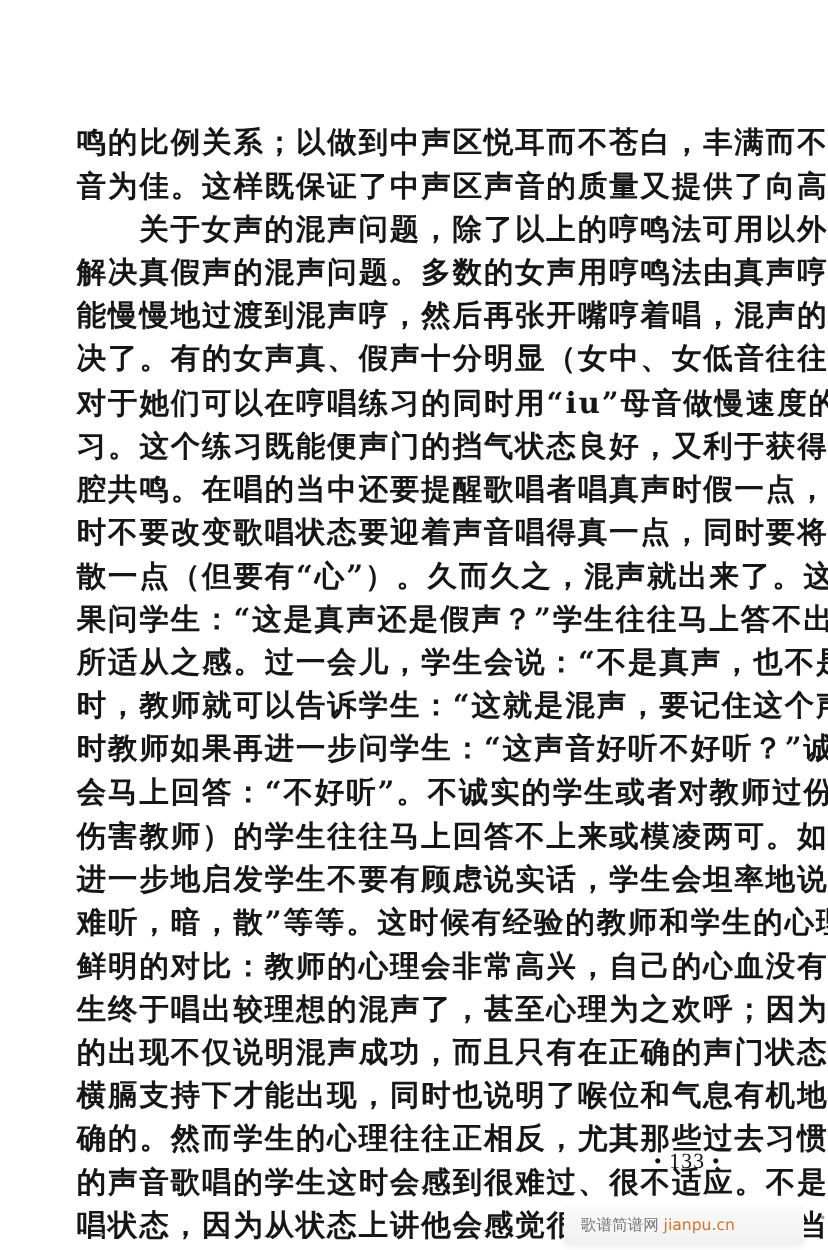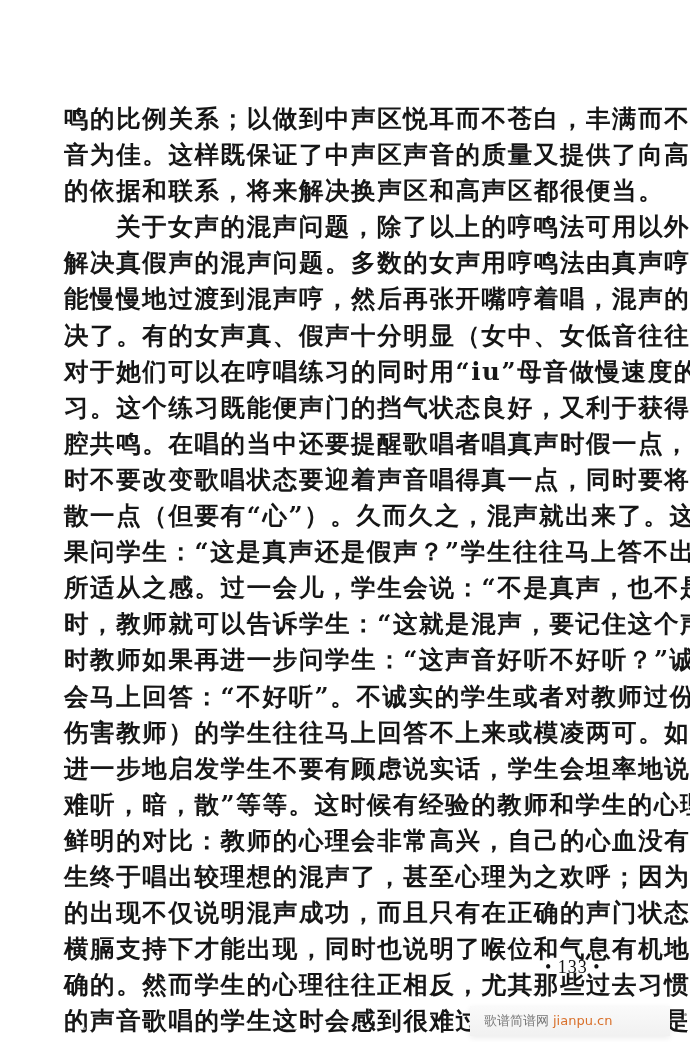--- a/index.html
+++ b/index.html
@@ -86,21 +86,20 @@
   }
 </style>
 </head>
 <body>
 
 <div class="page">
 
   <div class="text-block" id="text-block">
     <div class="line">鸣的比例关系；以做到中声区悦耳而不苍白，丰满而不昏暗的声</div>
     <div class="line">音为佳。这样既保证了中声区声音的质量又提供了向高声区发展</div>
-    <div class="line last">的依据和联系，将来解决换声区和高声区都很便当。</div>
     <div class="line indent">关于女声的混声问题，除了以上的哼鸣法可用以外，主要是</div>
     <div class="line">解决真假声的混声问题。多数的女声用哼鸣法由真声哼，自己就</div>
     <div class="line">能慢慢地过渡到混声哼，然后再张开嘴哼着唱，混声的问题就解</div>
     <div class="line">决了。有的女声真、假声十分明显（女中、女低音往往更明显）。</div>
     <div class="line">对于她们可以在哼唱练习的同时用“iu”母音做慢速度的音阶练</div>
     <div class="line">习。这个练习既能便声门的挡气状态良好，又利于获得适量的鼻</div>
     <div class="line">腔共鸣。在唱的当中还要提醒歌唱者唱真声时假一点，遇到假声</div>
     <div class="line">时不要改变歌唱状态要迎着声音唱得真一点，同时要将声音唱得</div>
     <div class="line">散一点（但要有“心”）。久而久之，混声就出来了。这时教师如</div>
     <div class="line">果问学生：“这是真声还是假声？”学生往往马上答不出来，有无</div>

